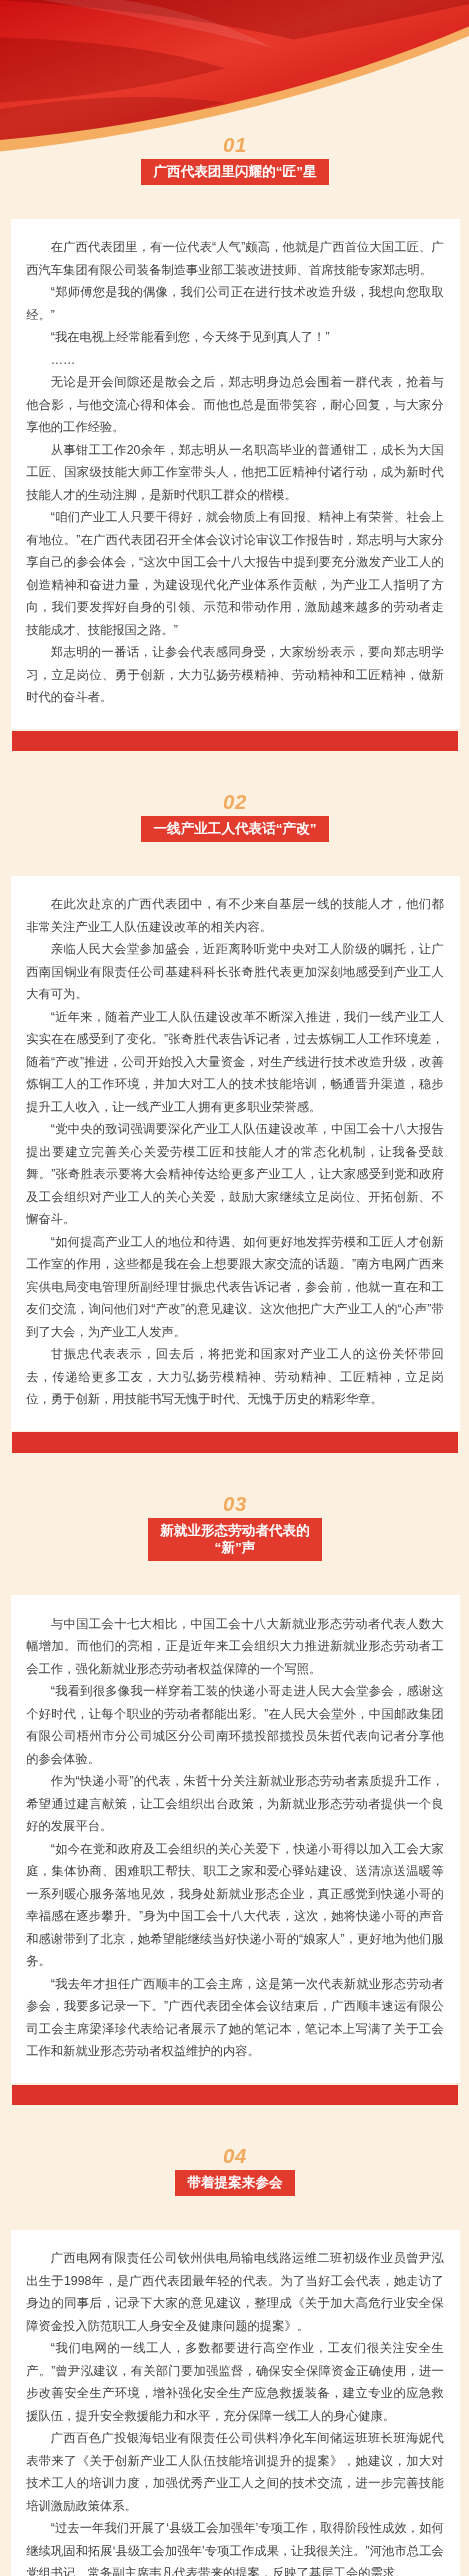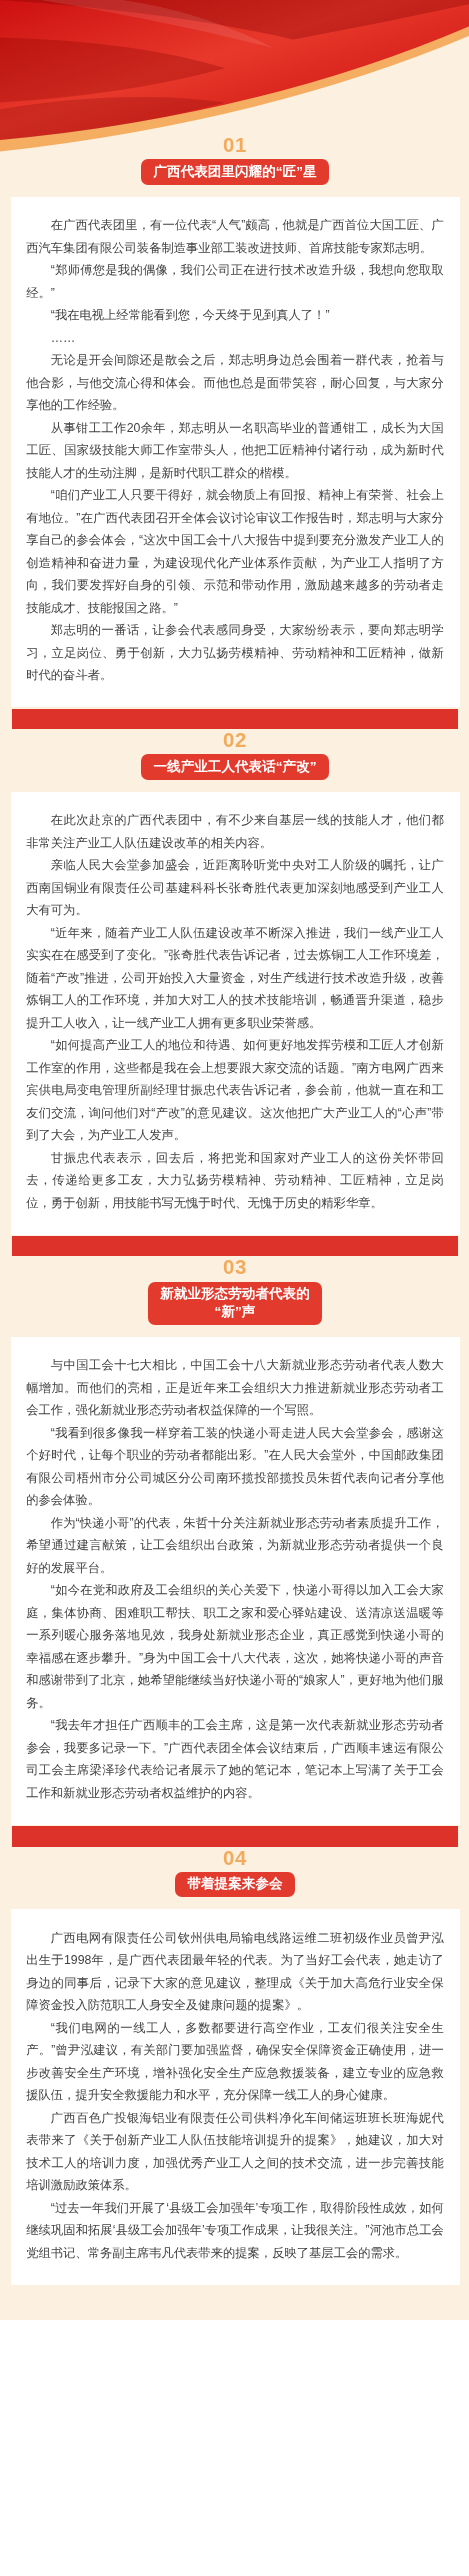--- a/index.html
+++ b/index.html
@@ -15,46 +15,46 @@
     padding-bottom:35px;
     overflow:hidden;
   }
   
   .hero { position:relative; width:470px; height:134px; }
   .hero svg { display:block; width:470px; height:157px; }
 
   
   .sec-head { text-align:center; }
   .section { margin-top:0; }
-  .section + .section .sec-head { }
+  .section + .section .sec-head { margin-top:40px; }
   .num {
+    font-style:italic;
     font-weight:bold;
     font-size:20.4px;
     line-height:22px;
     color:var(--gold,#F1AB5E);
     letter-spacing:0.7px;
     margin-bottom:3.4px;
   }
   .badge {
     display:inline-block;
     background:var(--badge-red,#E23B2E);
     color:#ffffff;
     font-weight:bold;
     font-size:13.6px;
     line-height:17.7px;
     padding:3.4px 12.3px 4.1px;
     text-align:center;
-    border-radius:7px;
   }
   .badge-line { display:block; }
 
   
   .card {
     width:449px;
-    margin:12px auto 0;
+    margin:34px auto 0;
     background:#ffffff;
     padding:17.7px 15.7px 20.4px;
   }
   .card p {
     font-size:12.3px;
     line-height:22.5px;
     color:#3F3F3F;
     text-align:justify;
     text-indent:2em;
     font-weight:300;
@@ -115,20 +115,21 @@
 
   <section class="section">
     <div class="sec-head">
       <div class="num">02</div>
       <div class="badge"><span class="badge-line">一线产业工人代表话“产改”</span></div>
     </div>
     <div class="card">
           <p>在此次赴京的广西代表团中，有不少来自基层一线的技能人才，他们都非常关注产业工人队伍建设改革的相关内容。</p>
           <p>亲临人民大会堂参加盛会，近距离聆听党中央对工人阶级的嘱托，让广西南国铜业有限责任公司基建科科长张奇胜代表更加深刻地感受到产业工人大有可为。</p>
           <p>“近年来，随着产业工人队伍建设改革不断深入推进，我们一线产业工人实实在在感受到了变化。”张奇胜代表告诉记者，过去炼铜工人工作环境差，随着“产改”推进，公司开始投入大量资金，对生产线进行技术改造升级，改善炼铜工人的工作环境，并加大对工人的技术技能培训，畅通晋升渠道，稳步提升工人收入，让一线产业工人拥有更多职业荣誉感。</p>
+          <p>“党中央的致词强调要深化产业工人队伍建设改革，中国工会十八大报告提出要建立完善关心关爱劳模工匠和技能人才的常态化机制，让我备受鼓舞。”张奇胜表示要将大会精神传达给更多产业工人，让大家感受到党和政府及工会组织对产业工人的关心关爱，鼓励大家继续立足岗位、开拓创新、不懈奋斗。</p>
           <p>“如何提高产业工人的地位和待遇、如何更好地发挥劳模和工匠人才创新工作室的作用，这些都是我在会上想要跟大家交流的话题。”南方电网广西来宾供电局变电管理所副经理甘振忠代表告诉记者，参会前，他就一直在和工友们交流，询问他们对“产改”的意见建议。这次他把广大产业工人的“心声”带到了大会，为产业工人发声。</p>
           <p>甘振忠代表表示，回去后，将把党和国家对产业工人的这份关怀带回去，传递给更多工友，大力弘扬劳模精神、劳动精神、工匠精神，立足岗位，勇于创新，用技能书写无愧于时代、无愧于历史的精彩华章。</p>
         </div>
     <div class="divider"></div>
   </section>
 
   <section class="section">
     <div class="sec-head">
       <div class="num">03</div>
       <div class="badge"><span class="badge-line">新就业形态劳动者代表的</span><span class="badge-line">“新”声</span></div>

